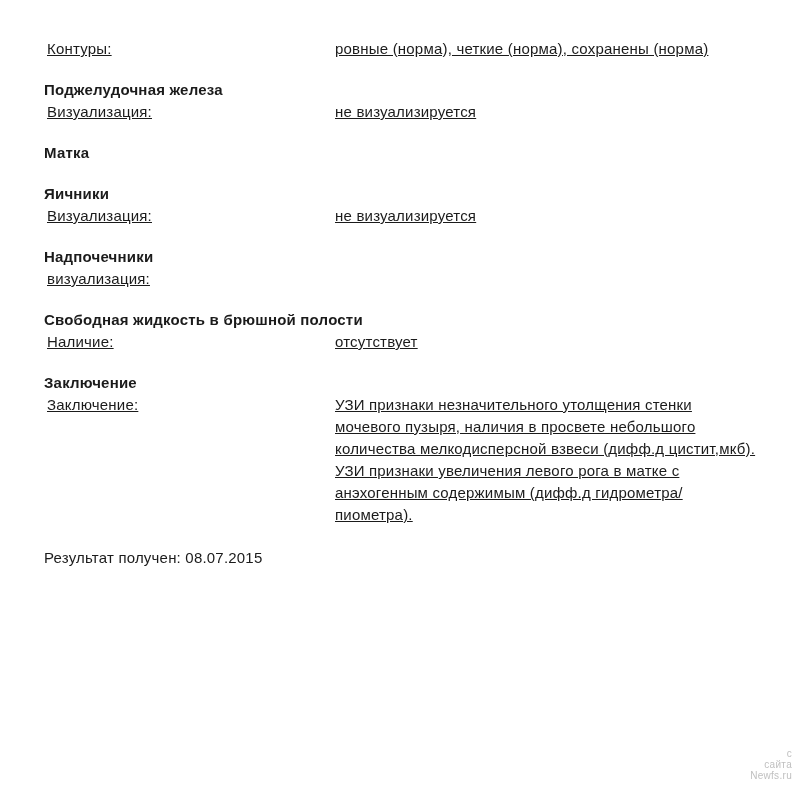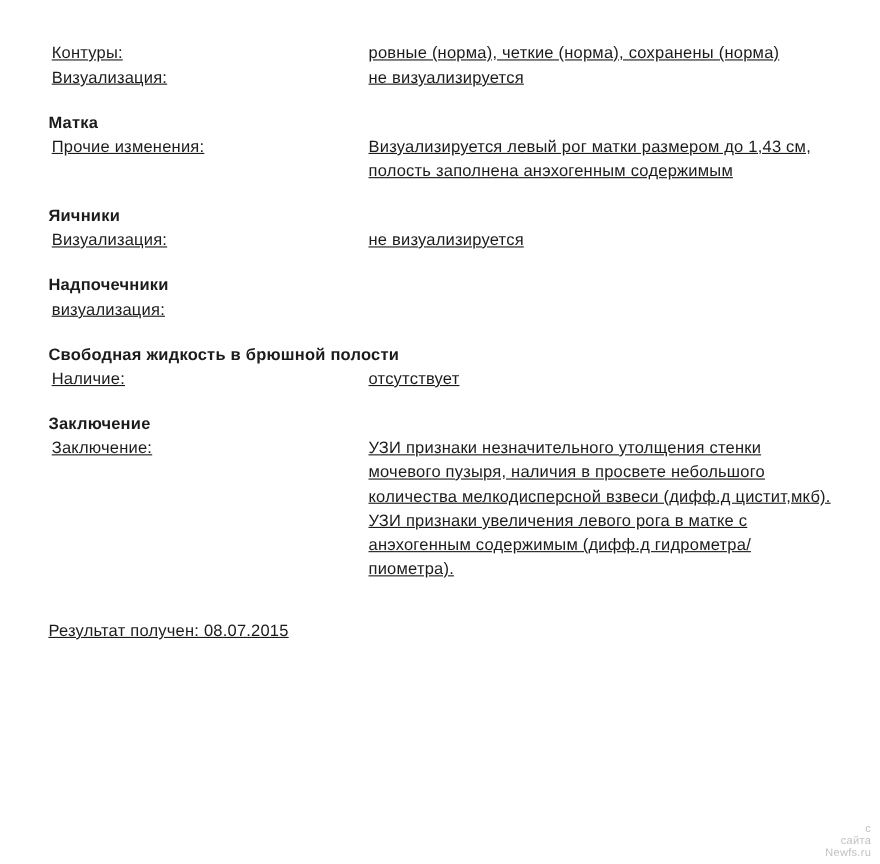--- a/index.html
+++ b/index.html
@@ -36,25 +36,24 @@
     width: 425px;
   }
   .heading {
     font-weight: 700;
     font-size: 15px;
     line-height: 22px;
     letter-spacing: 0.2px;
     margin-top: 19px;
   }
   .footer {
-    margin-top: 34px;
+    margin-top: 21px;
     font-size: 15px;
     line-height: 22px;
     letter-spacing: 0.2px;
-    text-decoration: underline;
   }
   .watermark {
     position: absolute;
     right: 8px; bottom: 4px;
     text-align: right;
     color: #c0c0c0;
     font-size: 10px;
     line-height: 11px;
     letter-spacing: 0.3px;
   }
@@ -63,29 +62,26 @@
 <body>
 
 <main class="page">
   <section id="rows">
       <div class="row">
         <div class="label">Контуры:</div>
         <div class="value">ровные (норма), четкие (норма), сохранены (норма)</div>
       </div>
       <div class="row">
       </div>
+      <div class="heading">Поджелудочная железа</div>
       <div class="row">
         <div class="label">Визуализация:</div>
         <div class="value">не визуализируется</div>
       </div>
       <div class="heading">Матка</div>
-      <div class="row">
-        <div class="label">Прочие изменения:</div>
-        <div class="value">Визуализируется левый рог матки размером до 1,43 см, полость заполнена анэхогенным содержимым</div>
-      </div>
       <div class="heading">Яичники</div>
       <div class="row">
         <div class="label">Визуализация:</div>
         <div class="value">не визуализируется</div>
       </div>
       <div class="heading">Надпочечники</div>
       <div class="row">
         <div class="label">визуализация:</div>
       </div>
       <div class="heading">Свободная жидкость в брюшной полости</div>

